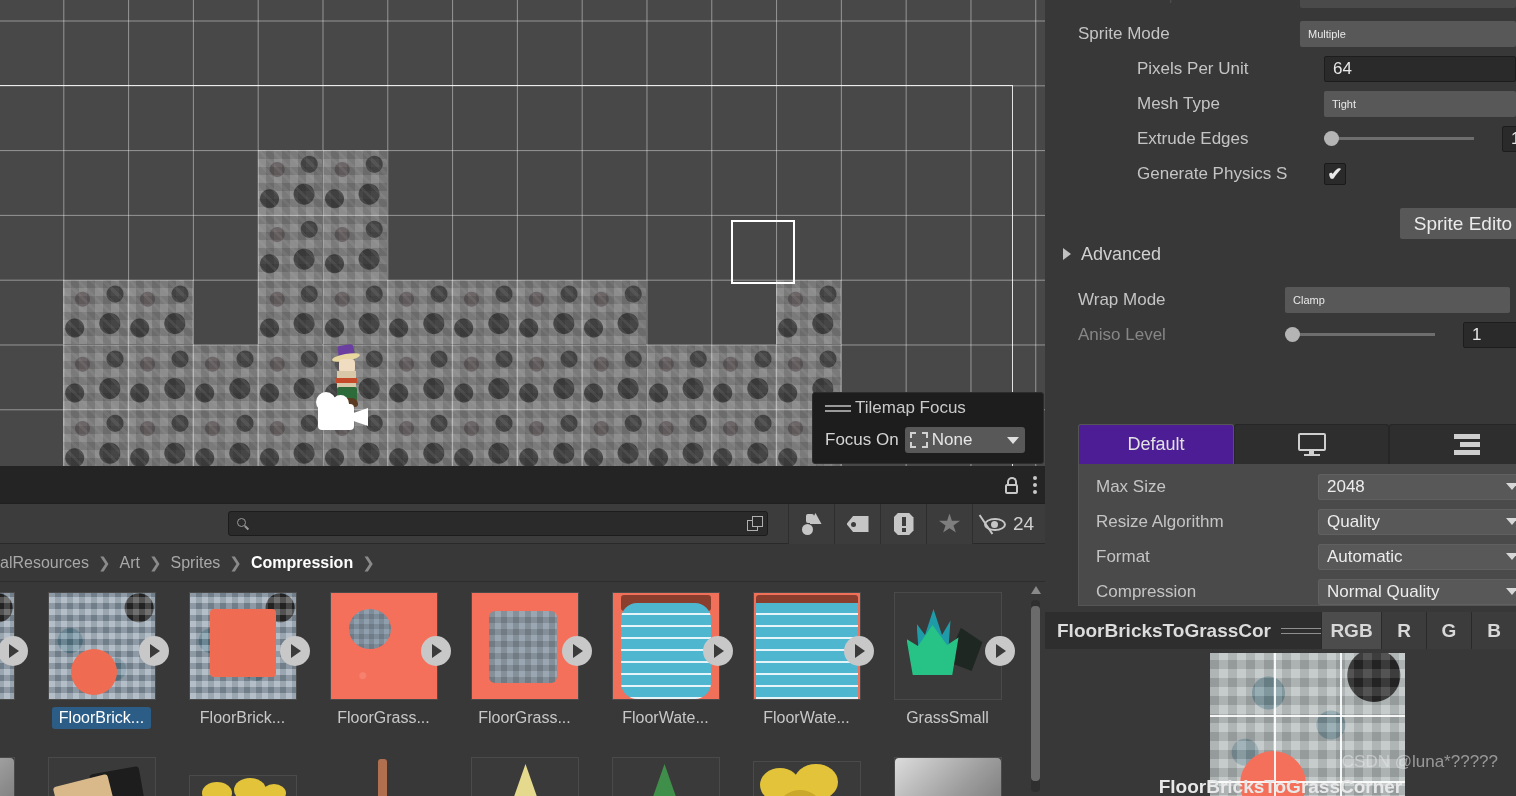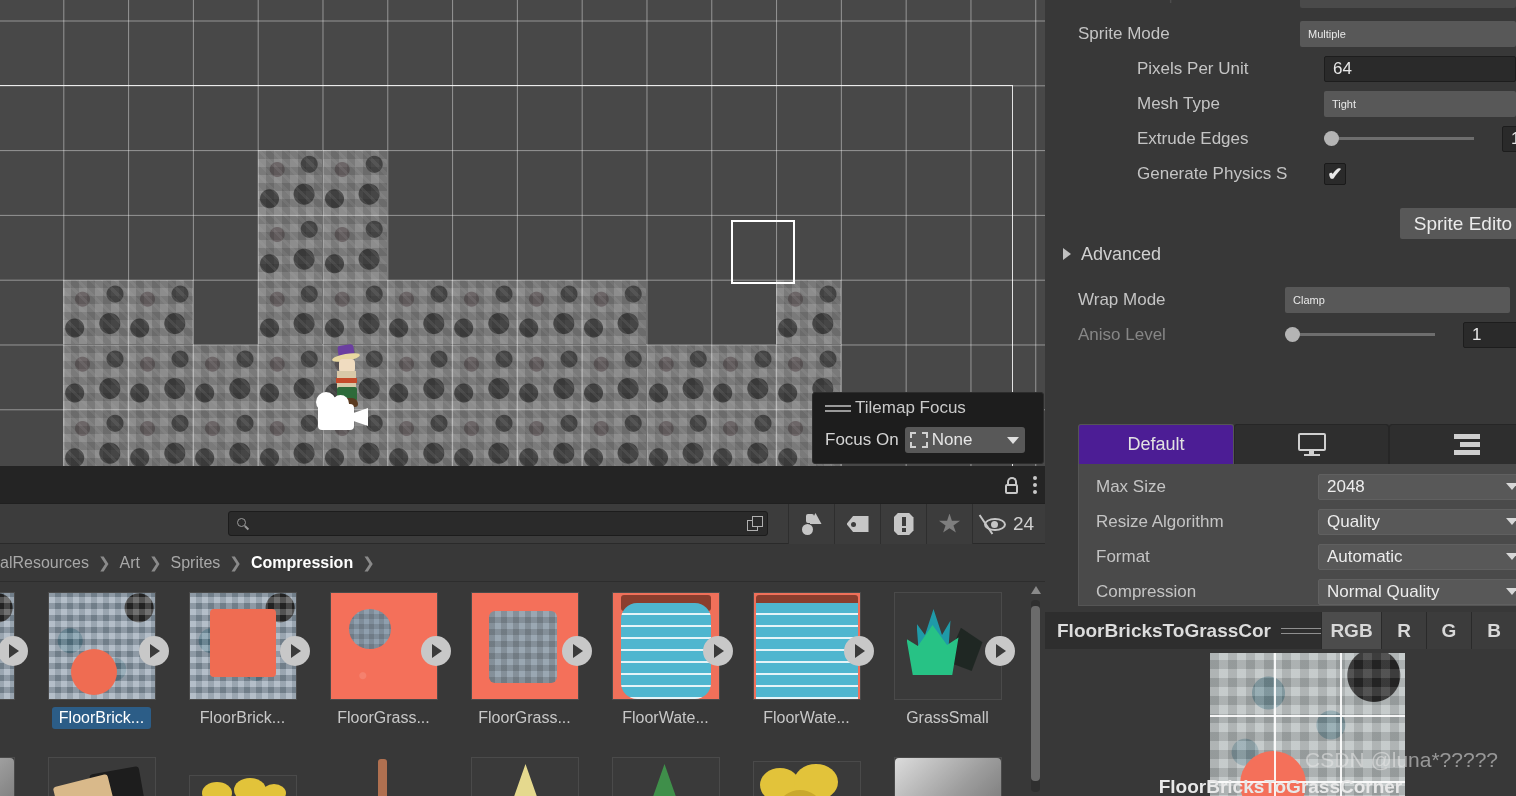--- a/index.html
+++ b/index.html
@@ -348,21 +348,21 @@
   }
   #preview-sprite .circ-red { position:absolute; left:30px; top:98px; width:66px; height:66px; border-radius:50%; background:#f4705a;}
   #preview-sprite .gl-v { position:absolute; top:0; bottom:0; width:2px; background:rgba(255,255,255,0.9);}
   #preview-sprite .gl-h { position:absolute; left:0; right:0; height:2px; background:rgba(255,255,255,0.9);}
   .prev-caption {
     position: absolute; left: 0; right: 0; bottom: -2px; text-align: center;
     color: #e8e8e8; font-size: 19px; font-weight: bold;
   }
   .watermark {
     position: absolute; right: 18px; bottom: 24px;
-    color: rgba(230,230,230,0.55); font-size: 21px; font-family: "Liberation Sans", sans-serif;
+    color: rgba(230,230,230,0.55); font-size: 17px; font-family: "Liberation Sans", sans-serif;
   }
 </style>
 </head>
 <body>
 
 <div id="root">
 
   <div id="scene-view">
     <div class="tilemap-canvas" id="tilemap">
         <div class="tile" style="left:257.7px; top:150.1px;"></div>

